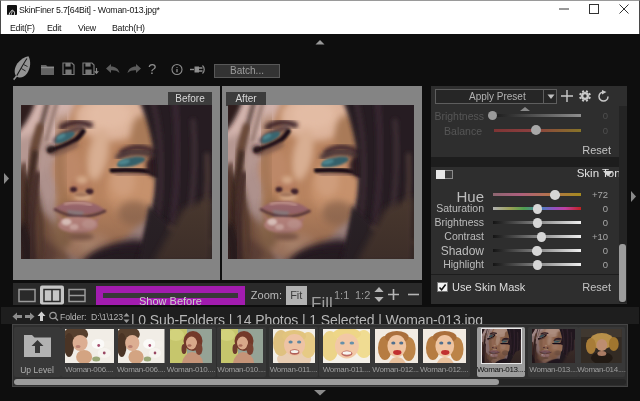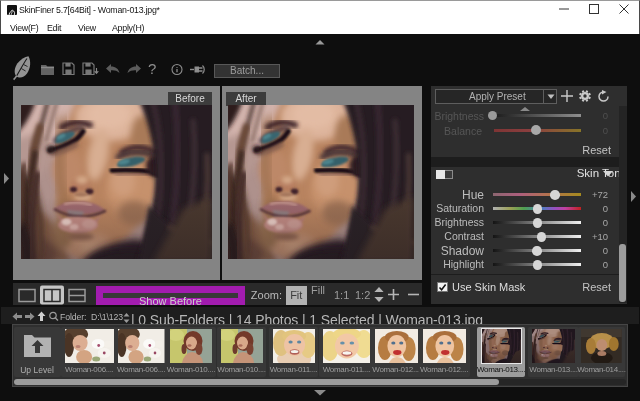--- a/index.html
+++ b/index.html
@@ -127,24 +127,24 @@
     </svg>
 </div>
 <div class="abs txt" style="left:19px;top:5px;font-size:8.8px;letter-spacing:-0.25px;color:#151515">SkinFiner 5.7[64Bit] - Woman-013.jpg*</div>
 
 <svg class="abs" style="left:549px;top:0" width="90" height="18" viewBox="0 0 90 18">
   <line x1="10" y1="9" x2="20" y2="9" stroke="#333" stroke-width="1"></line>
   <rect x="40.5" y="4.5" width="9" height="9" fill="none" stroke="#333" stroke-width="1"></rect>
   <line x1="70.5" y1="4.5" x2="79.5" y2="13.5" stroke="#333" stroke-width="1"></line>
   <line x1="79.5" y1="4.5" x2="70.5" y2="13.5" stroke="#333" stroke-width="1"></line>
 </svg>
-<div class="abs txt" style="left:10px;top:22.5px;font-size:8.8px;letter-spacing:-0.25px;color:#151515">View(F)</div>
+<div class="abs txt" style="left:10px;top:22.5px;font-size:8.8px;letter-spacing:-0.25px;color:#151515">Edit(F)</div>
 <div class="abs txt" style="left:47px;top:22.5px;font-size:8.8px;letter-spacing:-0.25px;color:#151515">Edit</div>
 <div class="abs txt" style="left:78px;top:22.5px;font-size:8.8px;letter-spacing:-0.25px;color:#151515">View</div>
-<div class="abs txt" style="left:112px;top:22.5px;font-size:8.8px;letter-spacing:-0.25px;color:#151515">Apply(H)</div>
+<div class="abs txt" style="left:112px;top:22.5px;font-size:8.8px;letter-spacing:-0.25px;color:#151515">Batch(H)</div>
 
 <svg class="abs" style="left:315px;top:39.5px" width="10" height="5" viewBox="0 0 10 5">
     <path d="M5 0 L9.5 4.5 L0.5 4.5 Z" fill="#9a9a9a"></path>
   </svg>
 <svg class="abs" style="left:12px;top:55px" width="270" height="26" viewBox="0 0 270 26">
 
   <g>
     <path d="M16.5,1.2 C19.2,6 18.6,13 15,18.5 C12,22.8 7.2,23.8 4.3,21.2 C1.6,18.5 2.4,12.6 5.5,8.3 C8.4,4.3 12.8,1.8 16.5,1.2 Z" fill="#939393"></path>
     <path d="M4.8,20.6 C3.8,22.2 2.8,23.4 1.6,24.6" stroke="#939393" stroke-width="1.6" fill="none"></path>
     <path d="M15,3.5 C11.5,8.5 8.5,14.5 4.8,20.6" stroke="#1a1a1a" stroke-width="1.1" fill="none"></path>
@@ -215,21 +215,21 @@
   <rect x="6" y="6.5" width="16" height="12" fill="none" stroke="#9a9a9a" stroke-width="1.5"></rect>
   <rect x="27" y="2.5" width="24" height="19" rx="2" fill="#c6c6c6"></rect>
   <rect x="31" y="6.5" width="16" height="12" fill="none" stroke="#2a2a2a" stroke-width="1.5"></rect>
   <line x1="39" y1="6.5" x2="39" y2="18.5" stroke="#2a2a2a" stroke-width="1.5"></line>
   <rect x="56" y="6.5" width="16" height="12" fill="none" stroke="#9a9a9a" stroke-width="1.5"></rect>
   <line x1="56" y1="12.5" x2="72" y2="12.5" stroke="#9a9a9a" stroke-width="1.5"></line>
 </svg>
 <div class="abs" style="left:96px;top:285.5px;width:149px;height:19px;background:#383838;border:7px solid #a21caf;color:#cccccc;font-size:11px;text-align:center;line-height:17px">Show Before</div>
 <div class="abs txt" style="left:282px;top:288.5px;font-size:11px;color:#b9b9b9;transform:translateX(-100%)">Zoom:</div>
 <div class="abs" style="left:285.5px;top:285.5px;width:21.5px;height:19px;background:#b2b2b2;color:#3d3d3d;font-size:11px;text-align:center;line-height:19px">Fit</div>
-<div class="abs txt" style="left:311px;top:284px;font-size:11px;color:#9d9d9d">Fill</div>
+<div class="abs txt" style="left:311px;top:294px;font-size:17px;color:#9d9d9d">Fill</div>
 <div class="abs txt" style="left:334px;top:288.5px;font-size:11px;color:#9d9d9d">1:1</div>
 <div class="abs txt" style="left:355px;top:288.5px;font-size:11px;color:#9d9d9d">1:2</div>
 <svg class="abs" style="left:374px;top:287px" width="10" height="15" viewBox="0 0 10 15">
   <path d="M5 0 L9.6 5 L0.4 5 Z" fill="#b5b5b5"></path>
     <path d="M5 15 L9.6 10 L0.4 10 Z" fill="#b5b5b5"></path>
 </svg>
 <svg class="abs" style="left:387px;top:288px" width="13" height="13" viewBox="0 0 13 13">
     <path d="M6.5 1 L6.5 12 M1 6.5 L12 6.5" stroke="#b5b5b5" stroke-width="1.6"></path>
   </svg>
 <svg class="abs" style="left:407px;top:288px" width="13" height="13" viewBox="0 0 13 13">
@@ -449,21 +449,21 @@
   <div class="abs txt" style="left:608px;top:125px;font-size:9.5px;color:#4f4f4f;transform:translateX(-100%)">0</div>
   <div class="abs txt" style="left:611px;top:143.5px;font-size:11px;color:#c3c3c3;transform:translateX(-100%)">Reset</div>
 
   <div class="abs" style="left:436px;top:169.5px;width:17px;height:9px;background:#3a3a3a;border:1px solid #8a8a8a"></div>
   <div class="abs" style="left:436px;top:169.5px;width:9px;height:9px;background:#e8e8e8"></div>
   <div class="abs txt" style="left:627px;top:166.5px;font-size:11.5px;color:#e2e2e2;transform:translateX(-100%)">Skin Tone</div>
   <svg class="abs" style="left:603px;top:171px" width="10" height="6" viewBox="0 0 10 6">
       <path d="M0 0 L10 0 L5 5.5 Z" fill="#d8d8d8"></path>
     </svg>
 
-  <div class="abs txt" style="left:484px;top:188.3px;font-size:12px;color:#bcbcbc;transform:translateX(-100%)">Hue</div>
+  <div class="abs txt" style="left:484px;top:188.3px;font-size:15px;color:#bcbcbc;transform:translateX(-100%)">Hue</div>
   <div class="abs" style="left:493px;top:193.4px;width:88px;height:2.8px;background:linear-gradient(90deg,#8c6670,#ad5f7d 30%,#b4724f 62%,#a58a1e)"></div>
   <div class="abs" style="left:550.2px;top:190.0px;width:9.6px;height:9.6px;border-radius:50%;background:#d6d6d6"></div>
   <div class="abs txt" style="left:608px;top:189.3px;font-size:9.5px;color:#a8a8a8;transform:translateX(-100%)">+72</div>
   <div class="abs txt" style="left:484px;top:202.3px;font-size:10.5px;color:#bcbcbc;transform:translateX(-100%)">Saturation</div>
   <div class="abs" style="left:493px;top:207.4px;width:88px;height:2.8px;background:linear-gradient(90deg,#b0b0b0,#9aa055 20%,#50a050 35%,#4a7fc0 55%,#9550c0 70%,#c040a0 82%,#c02020)"></div>
   <div class="abs" style="left:532.6px;top:204.0px;width:9.6px;height:9.6px;border-radius:50%;background:#d6d6d6"></div>
   <div class="abs txt" style="left:608px;top:203.3px;font-size:9.5px;color:#a8a8a8;transform:translateX(-100%)">0</div>
   <div class="abs txt" style="left:484px;top:216.3px;font-size:10.5px;color:#bcbcbc;transform:translateX(-100%)">Brightness</div>
   <div class="abs" style="left:493px;top:221.4px;width:88px;height:2.8px;background:linear-gradient(90deg,#141414,#f0f0f0)"></div>
   <div class="abs" style="left:532.6px;top:218.0px;width:9.6px;height:9.6px;border-radius:50%;background:#d6d6d6"></div>

